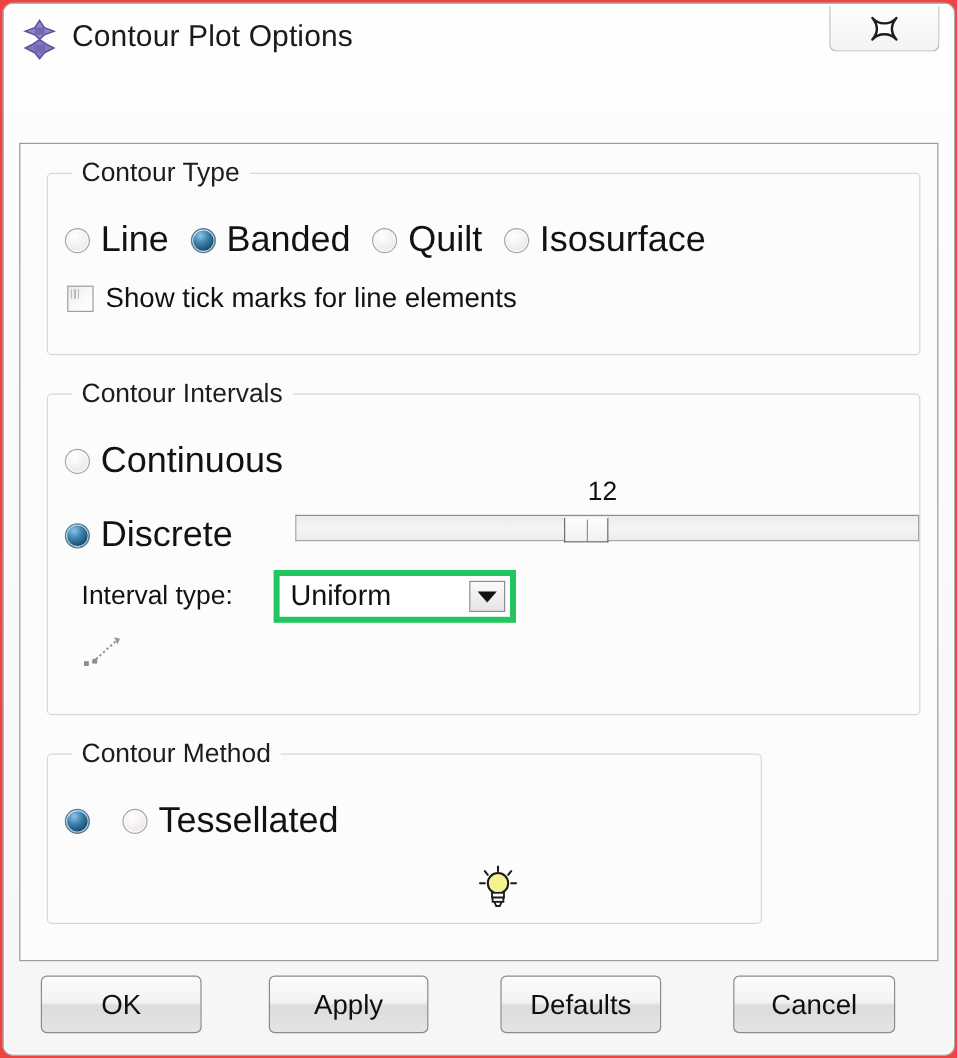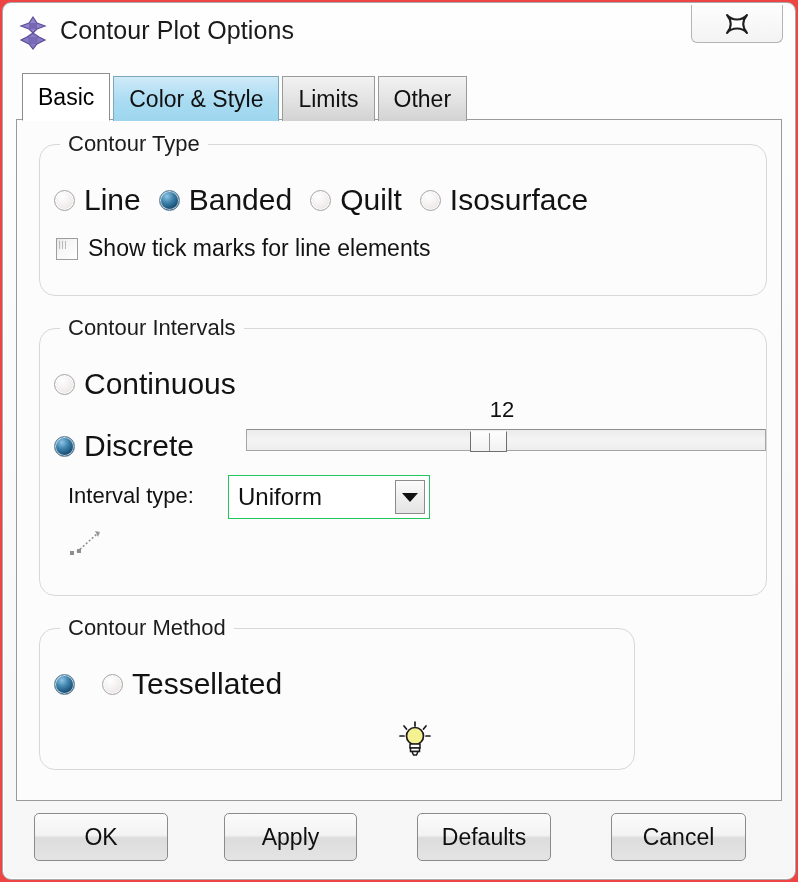--- a/index.html
+++ b/index.html
@@ -132,21 +132,21 @@
     box-sizing: border-box;
     border: 1px solid #9a9a9a;
     background: #fcfcfc;
   }
 
   
   .group {
     position: absolute;
     box-sizing: border-box;
     border: 1px solid #d8d8d8;
-    border-radius: 16px;
+    border-radius: 4px;
     background: transparent;
     text-decoration: underline;
   }
   .group-title {
     position: absolute;
     top: -14px;
     left: 20px;
     padding: 0 8px;
     background: #fcfcfc;
     font-size: 22px;
@@ -263,21 +263,21 @@
   
   .field-label {
     position: absolute;
     font-size: 22px;
     color: #121212;
     white-space: nowrap;
   }
   .combo {
     position: absolute;
     box-sizing: border-box;
-    border: 1px solid #22c55e;
+    border: 5px solid #22c55e;
     background: #ffffff;
     display: flex;
     align-items: center;
   }
   .combo-value {
     padding-left: 9px;
     font-size: 24px;
     color: #111;
     white-space: nowrap;
     flex: 1 1 auto;
@@ -364,34 +364,20 @@
           <svg viewBox="0 0 26 24" width="26" height="24">
             <path d="M3 3 C8 9, 18 9, 23 3 C18 9, 18 15, 23 21
                      C18 15, 8 15, 3 21 C8 15, 8 9, 3 3 Z" fill="#ffffff" stroke="#1d1d1d" stroke-width="2" stroke-linejoin="round"></path>
           </svg>
         </span>
       </div>
     </div>
 
     <div class="tabpane">
 
-      <div class="tabstrip">
-        <div class="tab active">
-          <span>Basic</span>
-        </div>
-        <div class="tab hover">
-          <span>Color &amp; Style</span>
-        </div>
-        <div class="tab">
-          <span>Limits</span>
-        </div>
-        <div class="tab">
-          <span>Other</span>
-        </div>
-      </div>
 
       <div class="tabbody">
 
         <div class="group" style="left:22px; top:24px; width:728px; height:152px;">
           <div class="group-title">Contour Type</div>
 
           <div class="radio-row" style="left:14px; top:38px;">
 
             <div class="radio-item">
               <span class="radio"></span>

